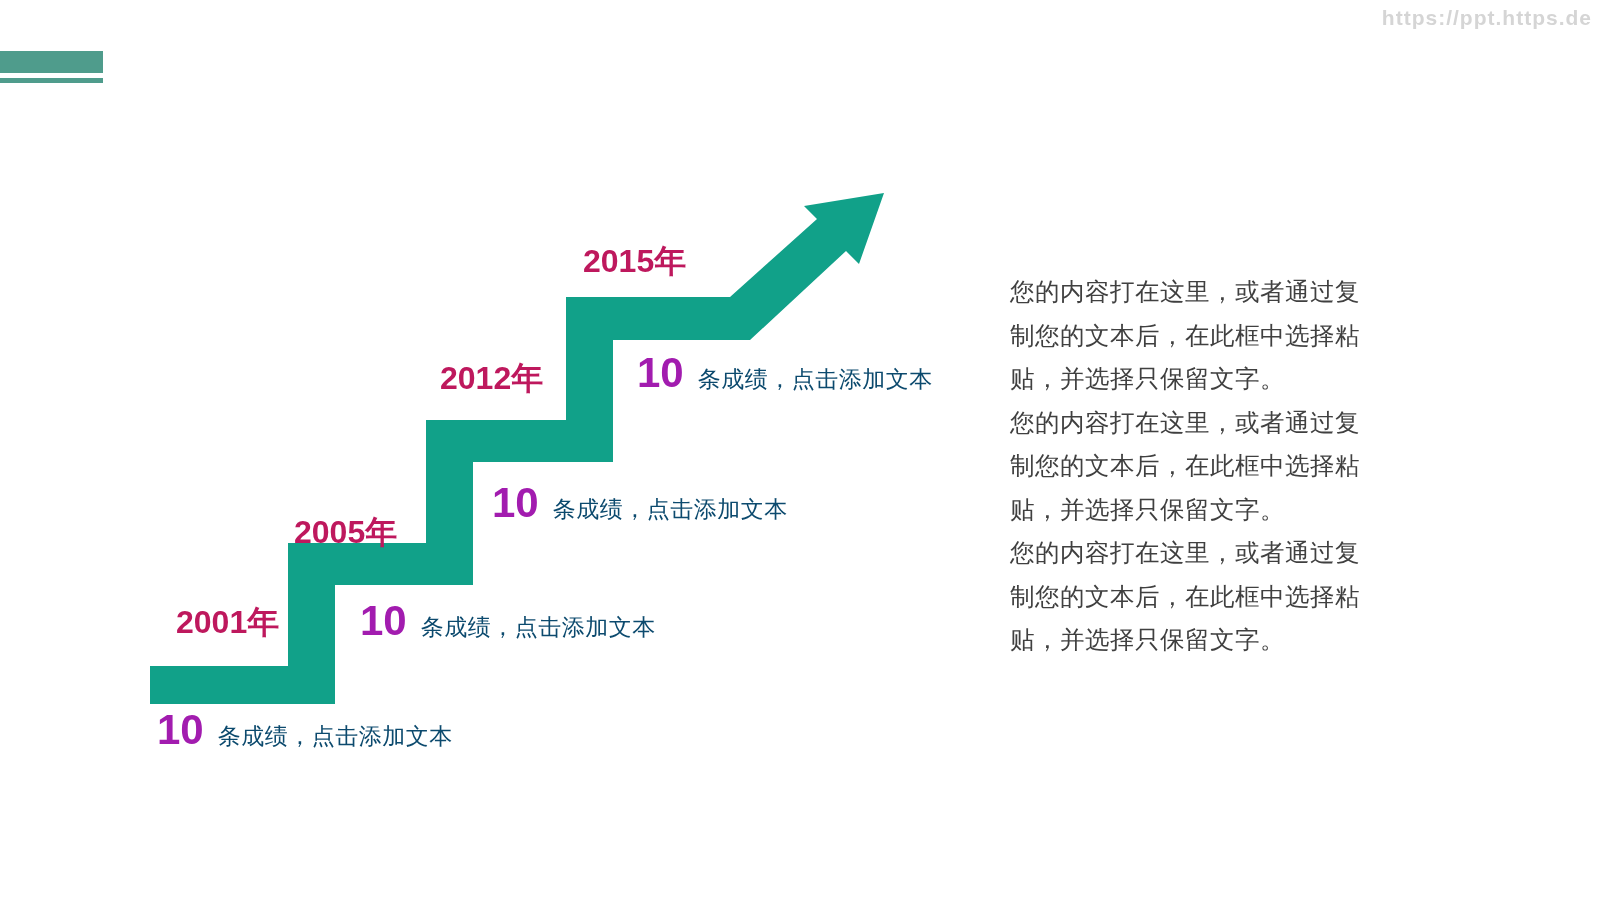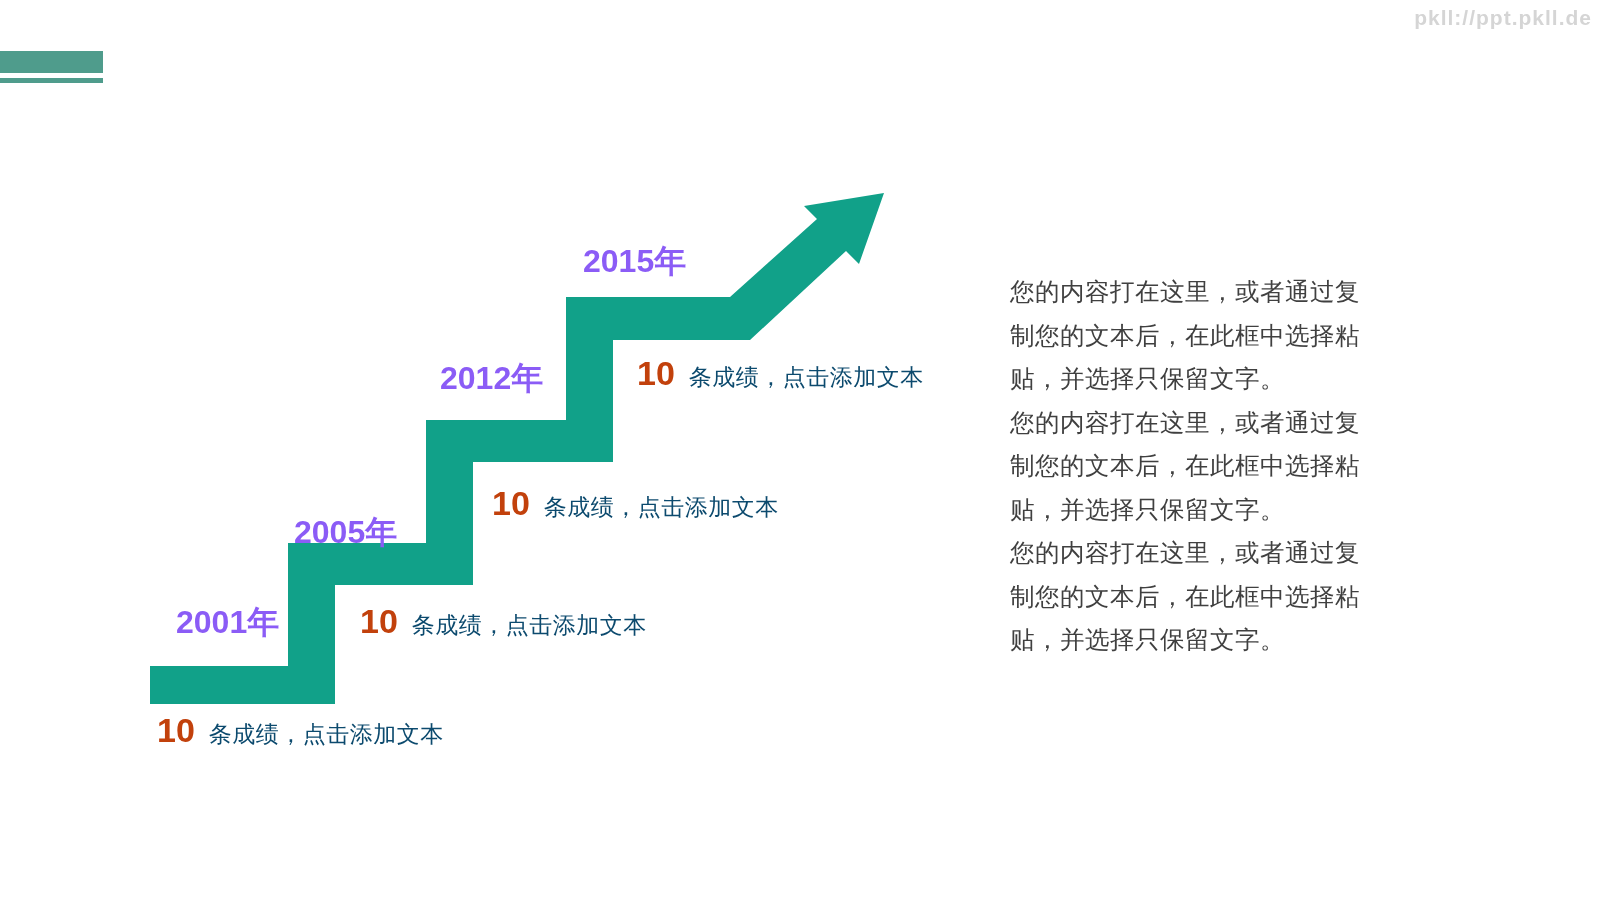--- a/index.html
+++ b/index.html
@@ -21,52 +21,52 @@
   .watermark{
     position:absolute;right:8px;top:6px;
     font-size:21px;font-weight:bold;color:#d5d5d5;letter-spacing:1px;
     white-space:nowrap;
   }
   
   .stairs{position:absolute;left:0;top:0;width:1600px;height:900px;}
   
   .year{
     position:absolute;
-    font-size:32px;font-weight:bold;color:#8b5cf6;
+    font-size:32px;font-weight:bold;color:#be185d;
     line-height:40px;white-space:nowrap;
   }
   .y1{left:176px;top:602px;}
   .y2{left:294px;top:485px;margin-top:27px;}
   .y3{left:440px;top:358px;}
   .y4{left:583px;top:241px;}
   
   .step-label{
     position:absolute;display:flex;align-items:baseline;gap:14px;
     white-space:nowrap;
   }
-  .step-label .num{font-size:34px;font-weight:bold;color:#c2410c;line-height:40px;}
+  .step-label .num{font-size:42px;font-weight:bold;color:#a21caf;line-height:40px;}
   .step-label .cap{font-size:23px;color:#0c4a6e;letter-spacing:0.5px;}
   .l1{left:157px;top:710px;}
   .l2{left:360px;top:601px;}
   .l3{left:492px;top:483px;}
   .l4{left:637px;top:353px;}
   
   .body-text{position:absolute;left:1010px;top:270px;width:390px;}
   .body-text .line{
     height:43.5px;line-height:43.5px;
     font-size:24.5px;color:#404040;letter-spacing:0.5px;
     white-space:nowrap;
   }
 </style>
 </head>
 <body>
 
 <div class="slide">
 
-  <div class="watermark">pkll://ppt.pkll.de</div>
+  <div class="watermark">https://ppt.https.de</div>
 
   <div class="accent-block"></div>
   <div class="accent-line"></div>
 
   <svg class="stairs" viewBox="0 0 1600 900" aria-hidden="true">
     <polygon points="150,666 288,666 288,543 426,543 426,420 566,420 566,297 730,297 817,219 804,206 884,193 859,264 846,251 750,340 613,340 613,462 473,462 473,585 335,585 335,704 150,704" fill="#11a189"></polygon>
   </svg>
 
   <div class="year y1">2001年</div>
   <div class="year y2">2005年</div>

